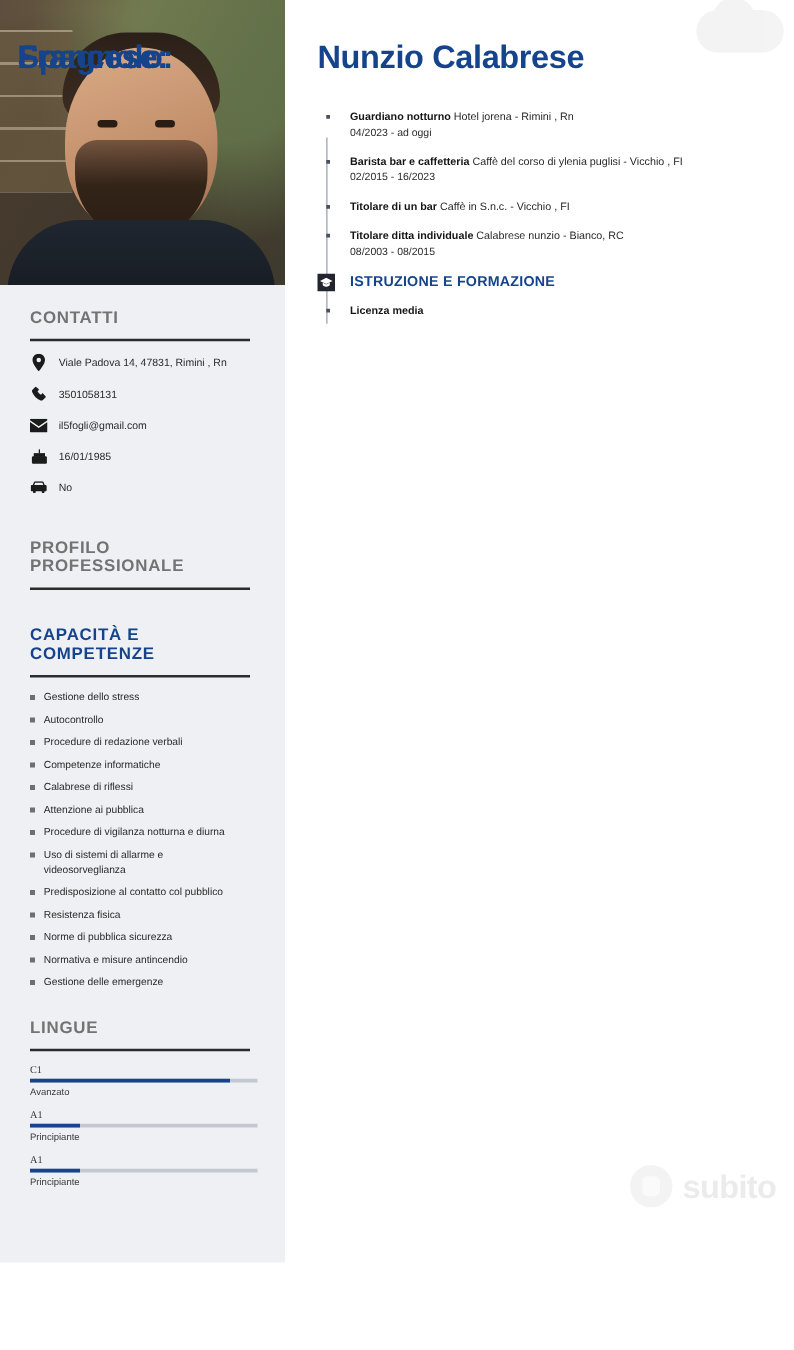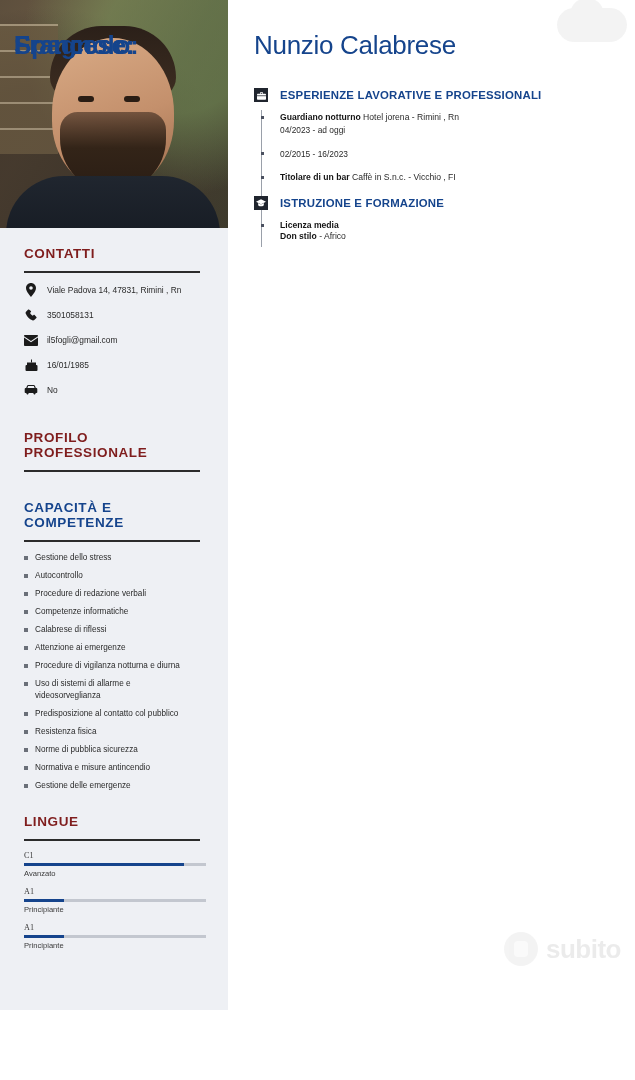--- a/index.html
+++ b/index.html
@@ -99,21 +99,21 @@
   }
   .photo .eyeL { left: 78px; }
   .photo .eyeR { left: 124px; }
 
   .side-pad {
     padding: 18px 22px 0 24px;
   }
   h2.side-title {
     font-size: 13.5px;
     letter-spacing: .6px;
-    color: #7f1d1d;
+    color: #737373;
     font-weight: bold;
     margin: 0 0 8px 0;
   }
   h2.side-title.accent {
     color: #15448c;
   }
   .rule {
     height: 2px;
     background: #2b2b2b;
     margin: 10px 0 10px 0;
@@ -198,21 +198,21 @@
     left: 240px;
     top: 0;
     width: 395px;
     height: 1010px;
   }
   .name {
     position: absolute;
     left: 14px;
     top: 30px;
     font-size: 26px;
-    font-weight: normal;
+    font-weight: bold;
     color: #15448c;
     letter-spacing: -0.3px;
   }
   .timeline {
     position: absolute;
     left: 14px;
     top: 88px;
     width: 380px;
   }
   .tl-line {
@@ -403,21 +403,21 @@
       <div style="height:18px"></div>
       <h2 class="side-title accent">CAPACITÀ E COMPETENZE</h2>
       <div class="rule"></div>
 
       <ul class="skills">
         <li>Gestione dello stress</li>
         <li>Autocontrollo</li>
         <li>Procedure di redazione verbali</li>
         <li>Competenze informatiche</li>
         <li>Calabrese di riflessi</li>
-        <li>Attenzione ai emergenze</li>
+        <li>Attenzione ai pubblica</li>
         <li>Procedure di vigilanza notturna e diurna</li>
         <li>Uso di sistemi di allarme e videosorveglianza</li>
         <li>Predisposizione al contatto col pubblico</li>
         <li>Resistenza fisica</li>
         <li>Norme di pubblica sicurezza</li>
         <li>Normativa e misure antincendio</li>
         <li>Gestione delle emergenze</li>
       </ul>
 
       <div style="height:16px"></div>
@@ -460,62 +460,57 @@
     </div>
   </div>
 
   <div class="main">
     <div class="name">Nunzio Calabrese</div>
 
     <div class="timeline">
       <div class="tl-line"></div>
 
       <div class="section">
-        <div class="sec-head">
-          <span class="sec-icon">
-            <svg width="9" height="9" viewBox="0 0 12 11">
-                <rect x="0" y="3" width="12" height="8" rx="1" fill="#ffffff"></rect>
-                <path d="M4 3V1.6c0-.3.3-.6.6-.6h2.8c.3 0 .6.3.6.6V3H6.8V2H5.2v1H4z" fill="#ffffff"></path>
-                <rect x="0" y="5.4" width="12" height="1" fill="#20252e"></rect>
-              </svg>
-          </span>
-          <span class="sec-title">ESPERIENZE LAVORATIVE E PROFESSIONALI</span>
-        </div>
         <div class="entries">
           <div class="entry">
             <span class="dot"></span>
             <div class="line1"><b>Guardiano notturno</b> <span>Hotel jorena - Rimini , Rn</span></div>
             <div class="line2">04/2023 - ad oggi</div>
           </div>
           <div class="entry">
             <span class="dot"></span>
+            <div class="line1"><b>Barista bar e caffetteria</b> <span>Caffè del corso di ylenia puglisi - Vicchio , FI</span></div>
             <div class="line2">02/2015 - 16/2023</div>
           </div>
           <div class="entry">
             <span class="dot"></span>
             <div class="line1"><b>Titolare di un bar</b> <span>Caffè in S.n.c. - Vicchio , FI</span></div>
+          </div>
+          <div class="entry">
+            <span class="dot"></span>
+            <div class="line1"><b>Titolare ditta individuale</b> <span>Calabrese nunzio - Bianco, RC</span></div>
+            <div class="line2">08/2003 - 08/2015</div>
           </div>
         </div>
       </div>
 
       <div class="section">
         <div class="sec-head">
           <span class="sec-icon">
             <svg width="10" height="8" viewBox="0 0 12 9">
                 <path d="M6 0 0 3l6 3 6-3-6-3z" fill="#ffffff"></path>
                 <path d="M2.6 4.6V7c0 .8 1.5 1.5 3.4 1.5S9.4 7.8 9.4 7V4.6L6 6.3 2.6 4.6z" fill="#ffffff"></path>
               </svg>
           </span>
           <span class="sec-title">ISTRUZIONE E FORMAZIONE</span>
         </div>
         <div class="entries">
           <div class="entry">
             <span class="dot"></span>
             <div class="line1"><b>Licenza media</b></div>
-            <div class="line1"><b>Don stilo</b> <span>- Africo</span></div>
           </div>
         </div>
       </div>
 
     </div>
 
     <div class="wm">
       <div class="circle"></div>
       <div class="word">subito</div>
     </div>

